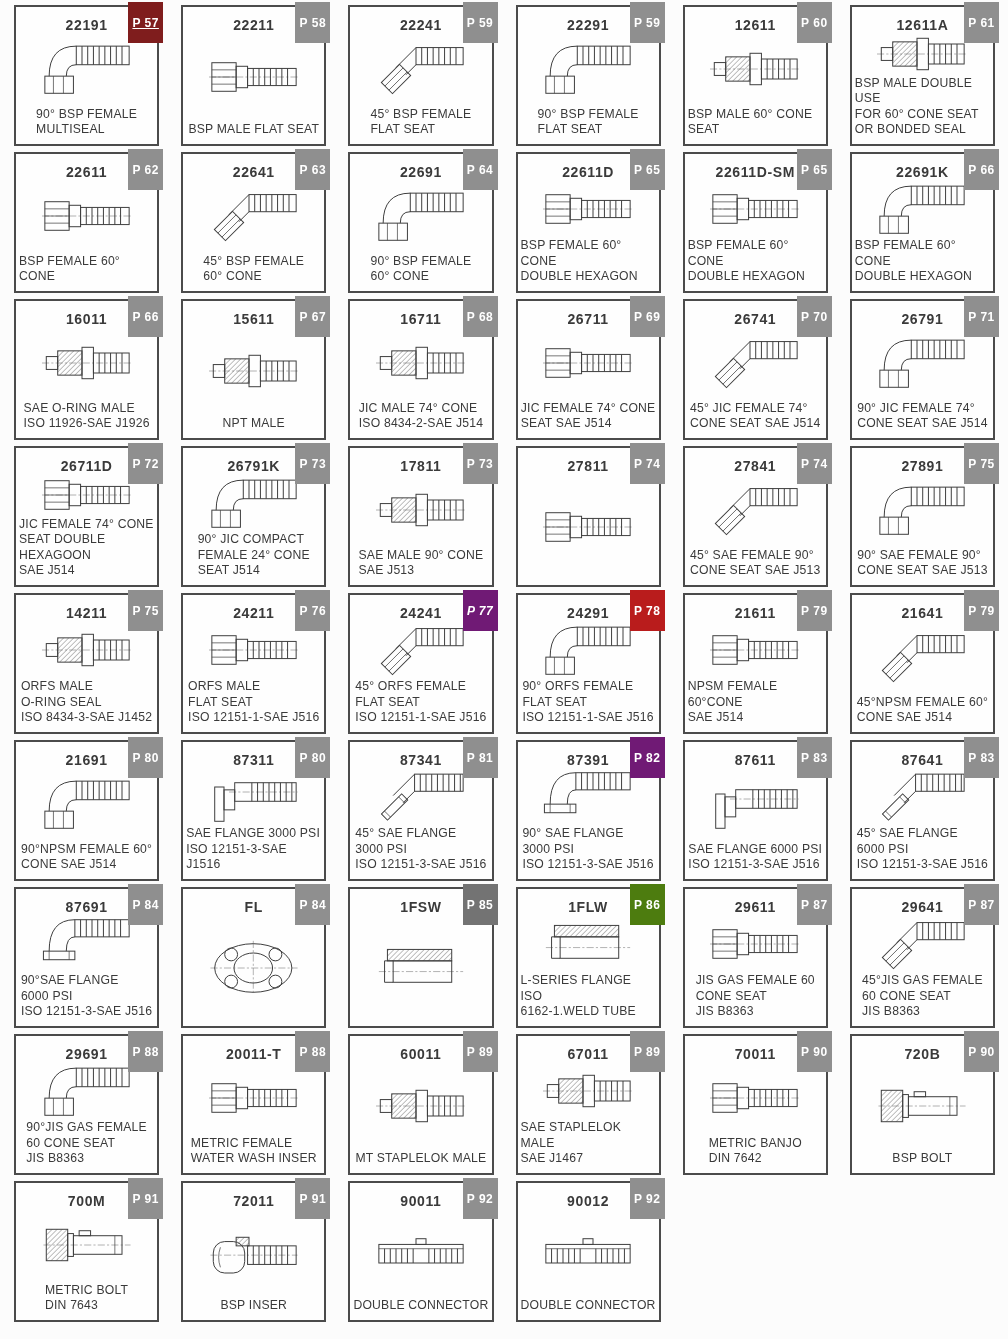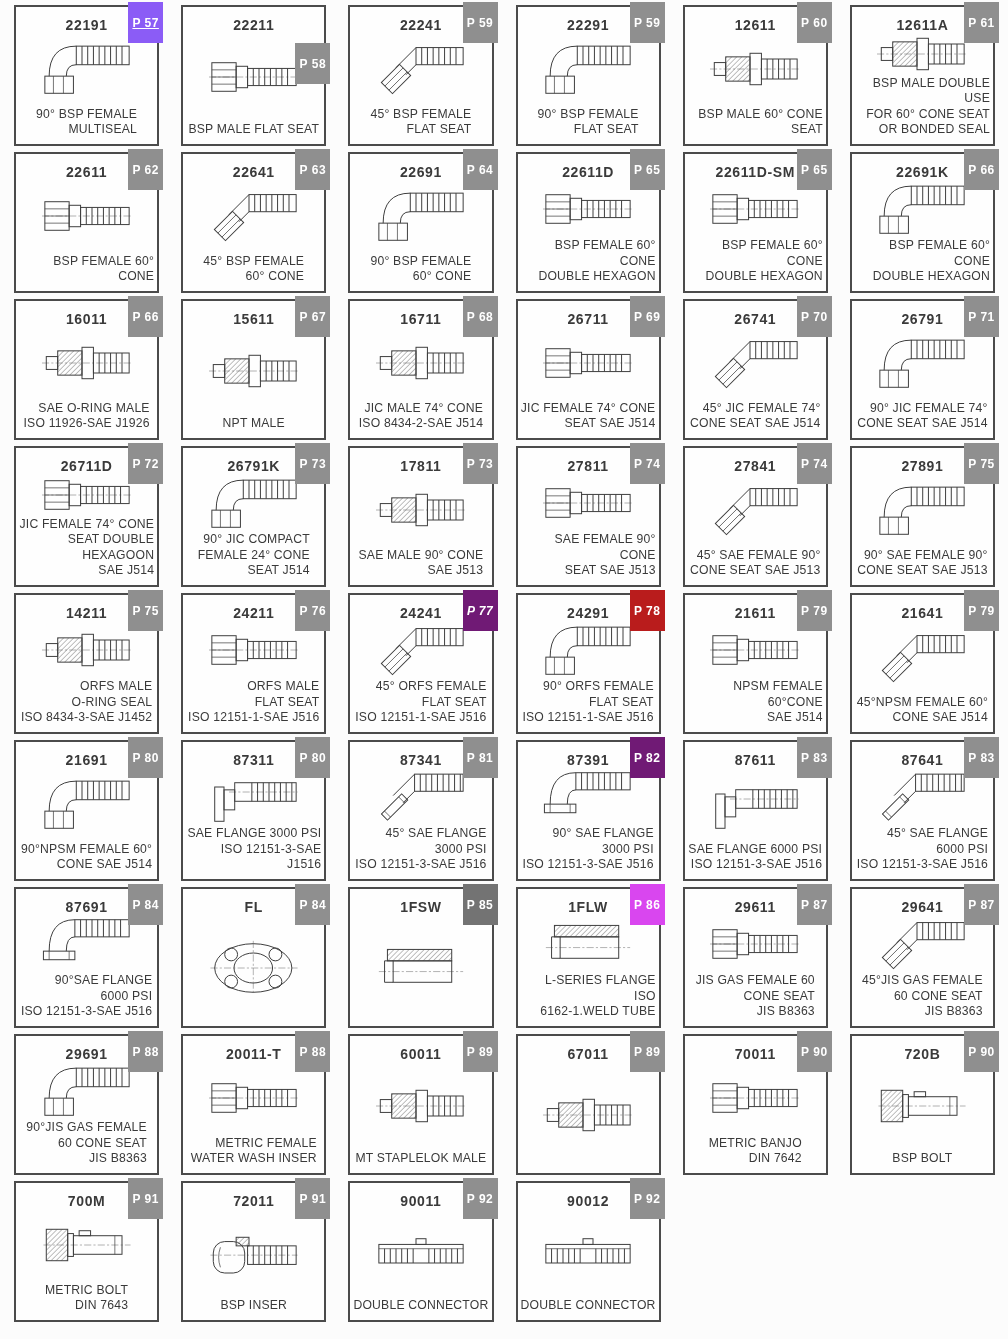--- a/index.html
+++ b/index.html
@@ -40,21 +40,21 @@
     padding-top:4px;
     font-weight:bold;
   }
   .fig{
     flex:1;min-height:0;width:100%;
     display:flex;align-items:center;justify-content:center;
   }
   .fig svg{width:124px;height:60px;}
   .caption{
     font-size:12.2px;line-height:1.28;
-    text-align:right;white-space:pre-line;
+    text-align:left;white-space:pre-line;
     letter-spacing:0.2px;
     padding-bottom:1px;
   }
   .defs{position:absolute;width:0;height:0;}
 </style>
 </head>
 <body style="background: rgb(252, 252, 252); color: rgb(58, 58, 58);">
 
 <svg class="defs" aria-hidden="true">
   <defs>
@@ -190,33 +190,33 @@
         <path d="M6 36 H124" stroke-width="1"></path>
         <path d="M14 36 V56 M22 36 V56 M30 36 V56 M38 36 V56 M46 36 V56 M54 36 V56 M76 36 V56 M84 36 V56 M92 36 V56 M100 36 V56 M108 36 V56 M116 36 V56"></path>
         <rect x="58" y="22" width="14" height="8"></rect>
       </g>
     </symbol>
   </defs>
 </svg>
 
 <div class="grid">
   <div class="cell" style="border-color: rgb(75, 75, 75);">
-    <div class="badge" style="background: #8b5cf6; color: rgb(255, 255, 255); text-decoration: underline;">P 57</div>
+    <div class="badge" style="background: #7f1d1d; color: rgb(255, 255, 255); text-decoration: underline;">P 57</div>
     <div class="code">22191</div>
     <div class="fig">
       <svg viewBox="0 0 130 84">
           <use href="#sym-elbow90"></use>
         </svg>
     </div>
     <div class="caption">90° BSP FEMALE
 MULTISEAL</div>
   </div>
 
   <div class="cell" style="border-color: rgb(75, 75, 75);">
-    <div class="badge" style="background: rgb(143, 143, 143); color: rgb(255, 255, 255); margin-top: 41px;">P 58</div>
+    <div class="badge" style="background: rgb(143, 143, 143); color: rgb(255, 255, 255);">P 58</div>
     <div class="code">22211</div>
     <div class="fig">
       <svg viewBox="0 0 130 84">
           <use href="#sym-straight-nut"></use>
         </svg>
     </div>
     <div class="caption">BSP MALE FLAT SEAT</div>
   </div>
 
   <div class="cell" style="border-color: rgb(75, 75, 75);">
@@ -448,22 +448,20 @@
   </div>
 
   <div class="cell" style="border-color: rgb(75, 75, 75);">
     <div class="badge" style="background: rgb(143, 143, 143); color: rgb(255, 255, 255);">P 74</div>
     <div class="code">27811</div>
     <div class="fig">
       <svg viewBox="0 0 130 84">
           <use href="#sym-straight-nut"></use>
         </svg>
     </div>
-    <div class="caption">SAE FEMALE 90° CONE
-SEAT SAE J513</div>
   </div>
 
   <div class="cell" style="border-color: rgb(75, 75, 75);">
     <div class="badge" style="background: rgb(143, 143, 143); color: rgb(255, 255, 255);">P 74</div>
     <div class="code">27841</div>
     <div class="fig">
       <svg viewBox="0 0 130 84">
           <use href="#sym-elbow45"></use>
         </svg>
     </div>
@@ -661,21 +659,21 @@
     <div class="badge" style="background: #737373; color: rgb(255, 255, 255);">P 85</div>
     <div class="code">1FSW</div>
     <div class="fig">
       <svg viewBox="0 0 130 84">
           <use href="#sym-sleeve"></use>
         </svg>
     </div>
   </div>
 
   <div class="cell" style="border-color: rgb(75, 75, 75);">
-    <div class="badge" style="background: #d946ef; color: rgb(255, 255, 255);">P 86</div>
+    <div class="badge" style="background: #4d7c0f; color: rgb(255, 255, 255);">P 86</div>
     <div class="code">1FLW</div>
     <div class="fig">
       <svg viewBox="0 0 130 84">
           <use href="#sym-sleeve"></use>
         </svg>
     </div>
     <div class="caption">L-SERIES FLANGE ISO
 6162-1.WELD TUBE</div>
   </div>
 
@@ -742,20 +740,22 @@
   </div>
 
   <div class="cell" style="border-color: rgb(75, 75, 75);">
     <div class="badge" style="background: rgb(143, 143, 143); color: rgb(255, 255, 255);">P 89</div>
     <div class="code">67011</div>
     <div class="fig">
       <svg viewBox="0 0 130 84">
           <use href="#sym-straight-thread"></use>
         </svg>
     </div>
+    <div class="caption">SAE STAPLELOK MALE
+SAE J1467</div>
   </div>
 
   <div class="cell" style="border-color: rgb(75, 75, 75);">
     <div class="badge" style="background: rgb(143, 143, 143); color: rgb(255, 255, 255);">P 90</div>
     <div class="code">70011</div>
     <div class="fig">
       <svg viewBox="0 0 130 84">
           <use href="#sym-straight-nut"></use>
         </svg>
     </div>

